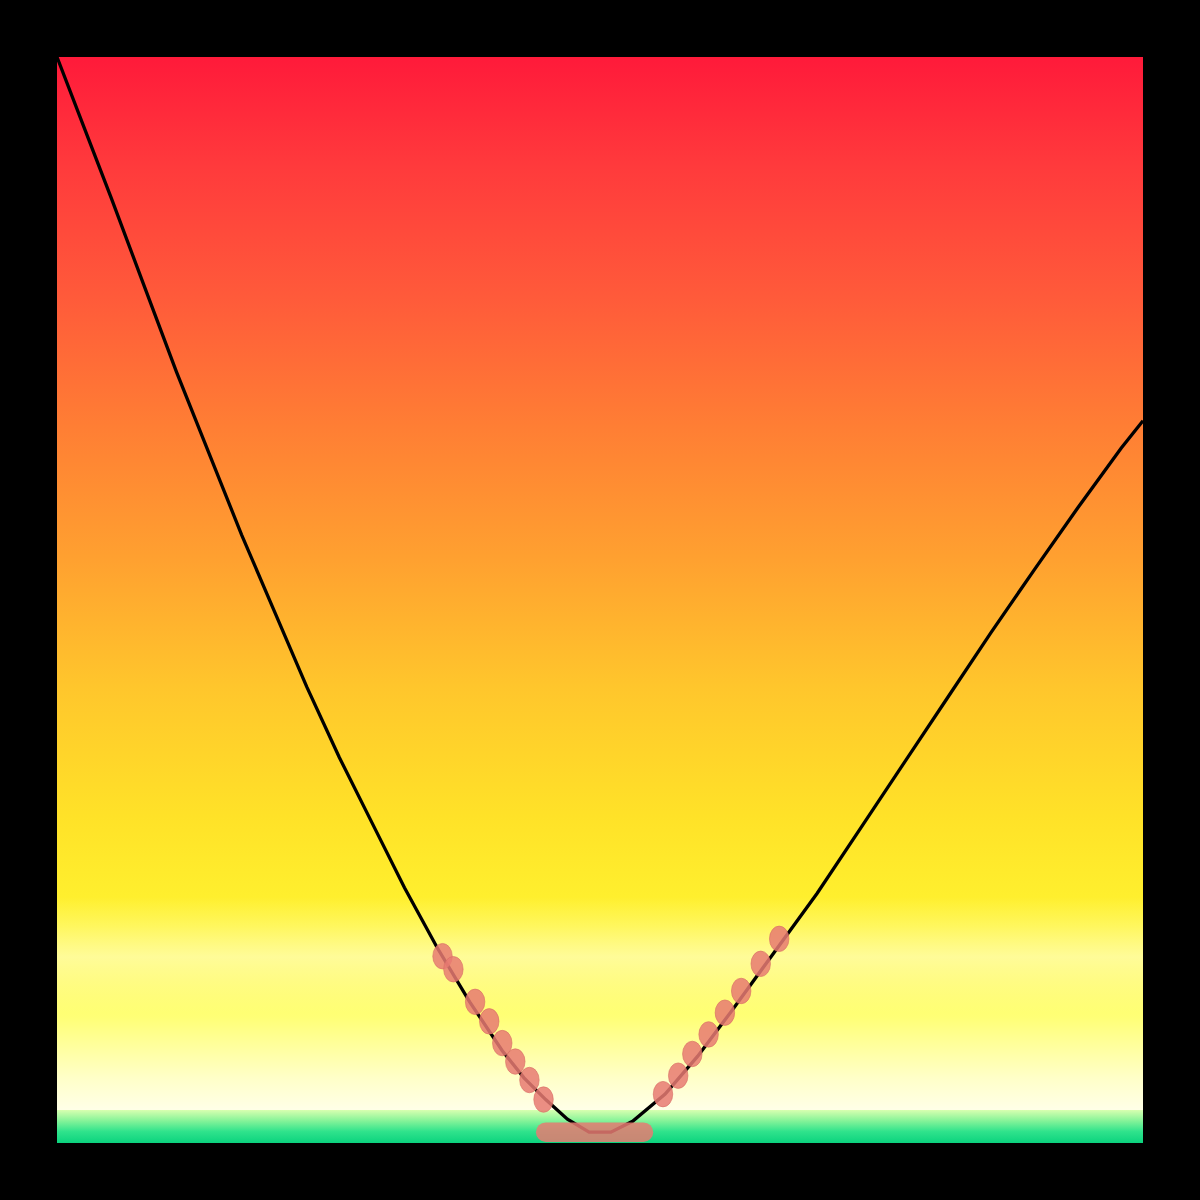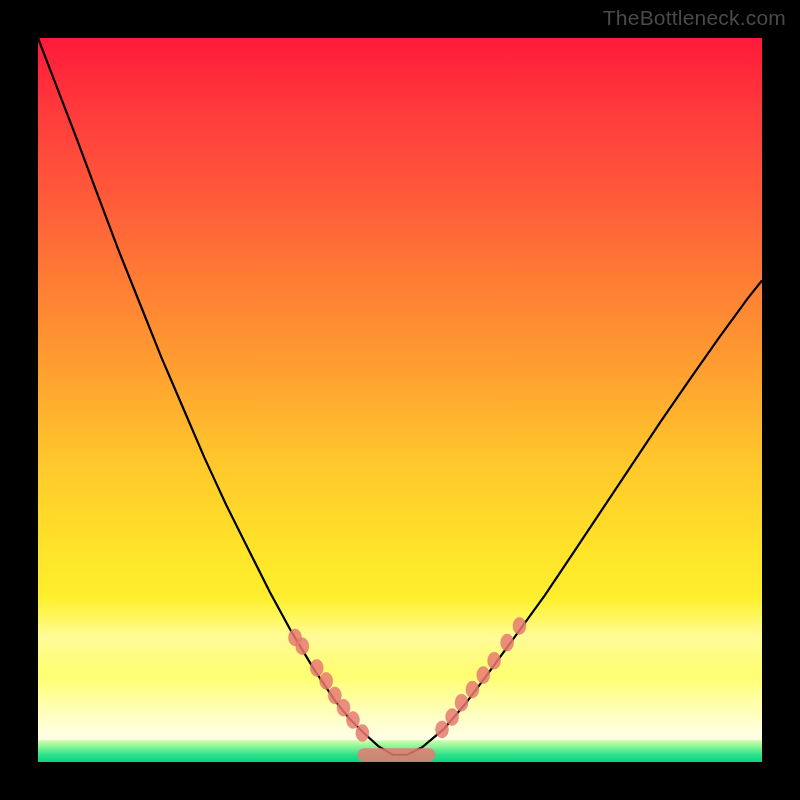--- a/index.html
+++ b/index.html
@@ -90,21 +90,20 @@
     stroke: #e77a72;
     stroke-opacity: 0.85;
     stroke-width: 13;
     stroke-linecap: round;
   }
 </style>
 </head>
 <body>
 
 <div class="frame">
-  <div class="watermark">TheBottleneck.com</div>
 
   <div class="plot" id="plot" style="left: 38px; top: 38px; width: 724px; height: 724px;">
     <div class="yellow-haze" id="yhaze" style="top: 560px; height: 80px;"></div>
     <div class="green-band" id="gband" style="height: 22px;"></div>
     <svg class="curve" id="svg" viewBox="0 0 724 724" preserveAspectRatio="none">
       <path id="curvePath" fill="none" stroke="#000" stroke-width="2.2" d="M0.00 0.00 L18.10 47.06 L36.20 94.12 L57.92 152.04 L79.64 209.96 L101.36 264.26 L123.08 318.56 L144.80 369.24 L166.52 419.92 L188.24 466.98 L209.96 510.42 L231.68 553.86 L253.40 593.68 L275.12 629.88 L296.84 662.46 L311.32 680.56 L325.80 695.04 L340.28 708.07 L354.76 716.76 L369.24 716.76 L383.72 709.52 L405.44 691.42 L427.16 666.08 L448.88 637.12 L477.84 597.30 L506.80 557.48 L535.76 514.04 L564.72 470.60 L593.68 427.16 L622.64 383.72 L651.60 341.73 L680.56 300.46 L709.52 260.64 L724.00 242.54"></path>
       <line id="baseline" class="baseline" x1="325.8" x2="390.96000000000004" y1="716.76" y2="716.76"></line>
       <g id="dots">
           <ellipse cx="257.02" cy="599.472" rx="6.5" ry="8.5" class="dot"></ellipse>
           <ellipse cx="264.26" cy="608.16" rx="6.5" ry="8.5" class="dot"></ellipse>

